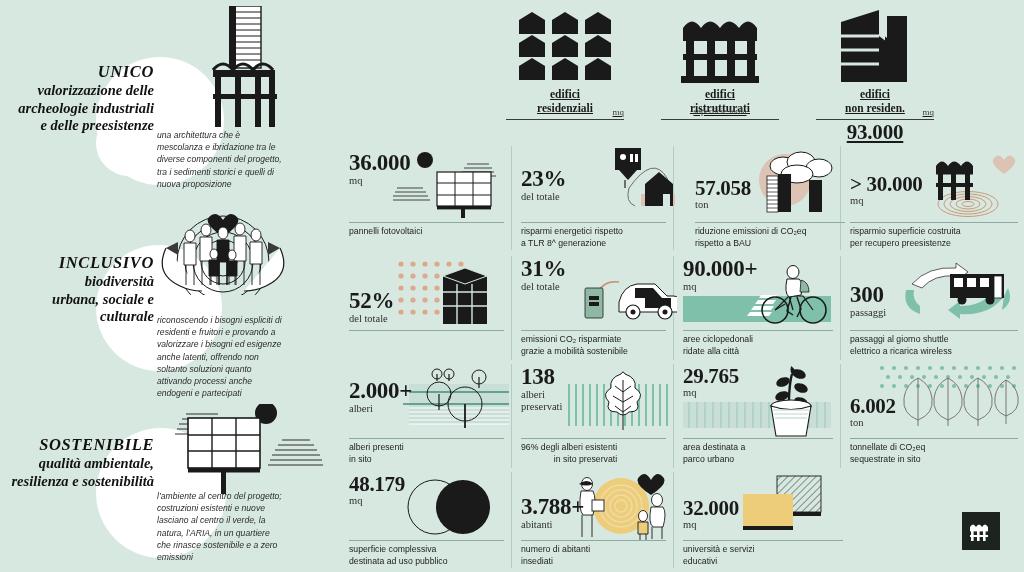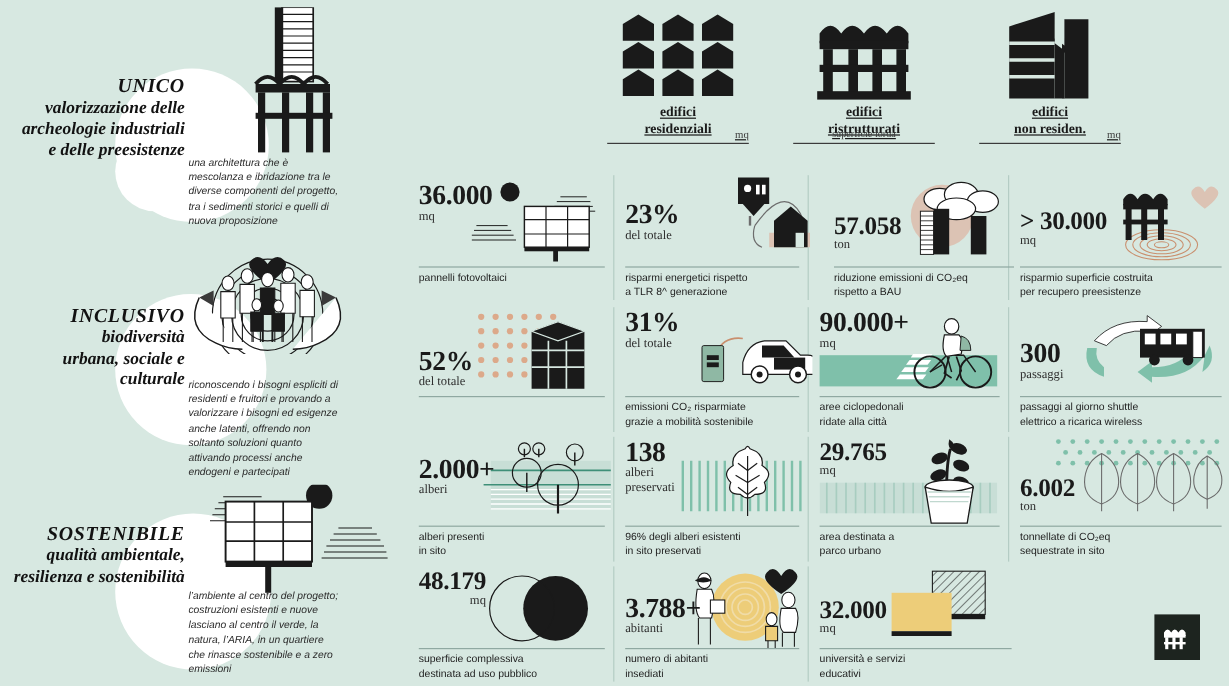--- a/index.html
+++ b/index.html
@@ -320,20 +320,21 @@
         <path d="M48 2 l0 72 l8 0 l0 -40 l-8 -6 z" fill="#1a1a1a"></path>
         <path d="M56 30 l-8 -6 v-22 l8 6 z" fill="#d7e8e1"></path>
       </svg>
     </div>
     <div class="hstat-label">
       <div>edifici</div>
       <div>non residen.</div>
     </div>
     <div class="hstat-rule"></div>
     <div class="hstat-unit">mq</div>
+    <div class="hstat-value">93.000</div>
   </div>
 </div>
 
 <div id="card-grid">
 
   <div class="card" style="left:0; top:0; width:165px; height:108px;">
     <div class="card-art" style="left:48px; top:4px; width:118px; height:68px;">
       <svg width="118" height="68" viewBox="0 0 118 68">
         <circle cx="32" cy="10" r="8" fill="#1a1a1a"></circle>
         <g stroke="#1a1a1a" stroke-width=".8">
@@ -688,21 +689,21 @@
             <line x1="58" y1="44" x2="66" y2="38"></line>
         </g>
       </svg>
     </div>
     <div class="card-figure" style="left:4px; top:2px;">
       <div class="card-value">138</div>
       <div class="card-unit" style="white-space:pre-line;">alberi
 preservati</div>
     </div>
     <div class="card-rule" style="left:4px; top:74px; width:145px;"></div>
-    <div class="card-caption" style="left:4px; top:78px;">96% degli alberi esistenti
+    <div class="card-caption" style="left:4px; top:78px;text-align:right;">96% degli alberi esistenti
 in sito preservati</div>
   </div>
   <div class="card-divider" style="left:328px; top:218px; height:104px;"></div>
 
   <div class="card" style="left:334px; top:218px; width:160px; height:108px;">
     <div class="card-art" style="left:4px; top:38px; width:148px; height:26px;">
       <svg width="148" height="26" viewBox="0 0 148 26" preserveAspectRatio="none">
         <rect width="148" height="26" fill="#c8ded6"></rect>
         <g stroke="#a8cdc0" stroke-width="1.4">
           <line x1="6" y1="0" x2="6" y2="26"></line>
@@ -834,21 +835,21 @@
           </clipPath>
         </defs>
         <circle cx="28" cy="31" r="27" fill="none" stroke="#1a1a1a" stroke-width="1"></circle>
         <circle cx="56" cy="31" r="27" fill="#1a1a1a"></circle>
         <g clip-path="url(#lens)">
           <circle cx="28" cy="31" r="27" fill="url(#diag)"></circle>
           <circle cx="28" cy="31" r="27" fill="none" stroke="#1a1a1a" stroke-width="1"></circle>
         </g>
       </svg>
     </div>
-    <div class="card-figure" style="left:4px; top:2px;text-align:right;">
+    <div class="card-figure" style="left:4px; top:2px;">
       <div class="card-value sm">48.179</div>
       <div class="card-unit">mq</div>
     </div>
     <div class="card-rule" style="left:4px; top:68px; width:155px;"></div>
     <div class="card-caption" style="left:4px; top:72px;">superficie complessiva
 destinata ad uso pubblico</div>
   </div>
   <div class="card-divider" style="left:166px; top:326px; height:96px;"></div>
 
   <div class="card" style="left:172px; top:326px; width:155px; height:100px;">

